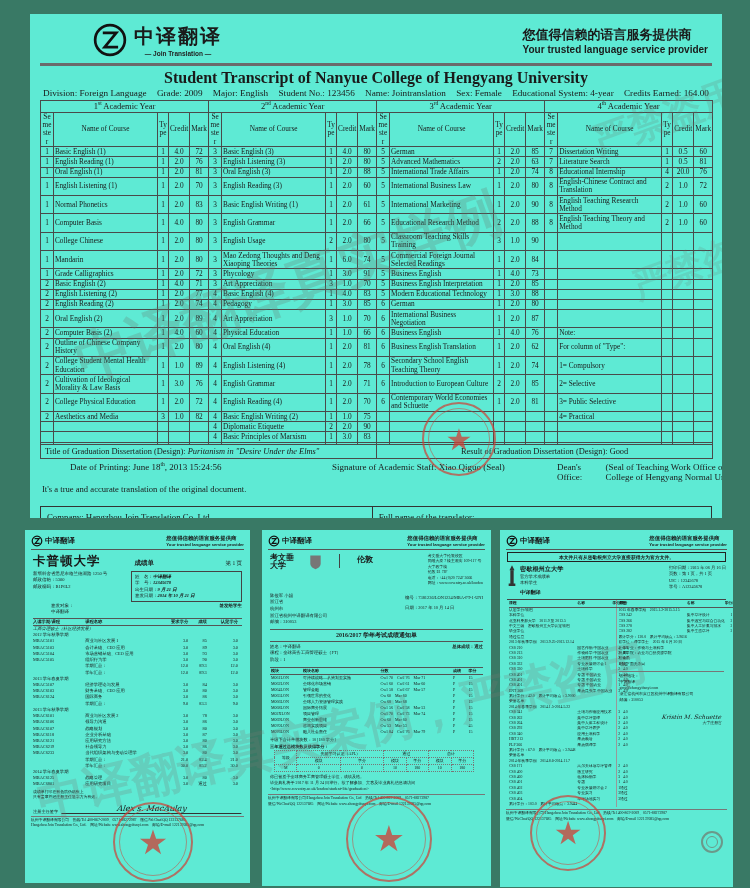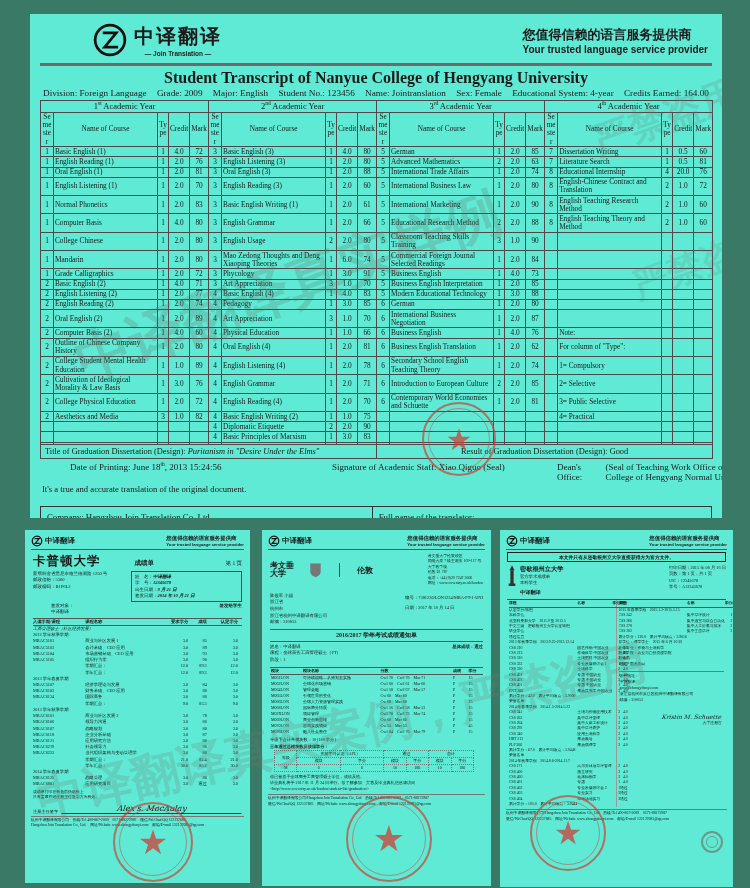--- a/index.html
+++ b/index.html
@@ -82,21 +82,21 @@
   .t1-issue { display:flex; padding:1px 8px 0 26px; justify-content:space-between;}
   #t1 table { width:209px; margin:2px 8px 0; border-collapse:collapse; font-size:4.3px; line-height:1.45;}
   #t1 thead td { font-weight:bold; border-top:1px solid #555; border-bottom:1px solid #555;}
   #t1 td { white-space:nowrap; overflow:visible; padding:0;}
   #t1 td:nth-child(3),#t1 td:nth-child(4),#t1 td:nth-child(5){text-align:right; padding-right:4px;}
   .t1-sign { display:flex; align-items:flex-end; gap:4px; margin:3px 8px 0; font-size:4.2px;}
   .script { font-family:"DejaVu Serif",serif; font-style:italic; font-size:8px; transform:skewX(-8deg);
             border-bottom:1px solid #333; flex:1; text-align:center;}
 
   
-  .t2-unirow { display:flex; padding:2px 8px; align-items:center; gap:15px;}
+  .t2-unirow { display:flex; padding:2px 8px; align-items:flex-start; gap:15px;}
   .t2-uni { font:bold 8px "Liberation Sans","DejaVu Sans",sans-serif; line-height:1.05;}
   .t2-sep { border-left:1px solid #444; height:14px; margin:0 2px;}
   .t2-campus { font:bold 8px "Liberation Sans","DejaVu Sans",sans-serif;}
   .t2-addr { margin-left:auto; font-size:3.9px; line-height:1.4; text-align:left;}
   .t2-recip { display:flex; padding:4px 8px 0; }
   .t2-recip .l { font-size:4.4px; line-height:1.5;}
   .t2-recip .r { margin-left:auto; font-size:4.4px; line-height:2.2;}
   .t2-title { text-align:center; font-weight:bold; font-size:6px; border-top:1px solid #555;
               border-bottom:1px solid #555; margin:3px 8px 1px; padding:1px 0;}
   .t2-inforow { display:flex; padding:1px 8px; font-size:4.4px; line-height:1.5;}

